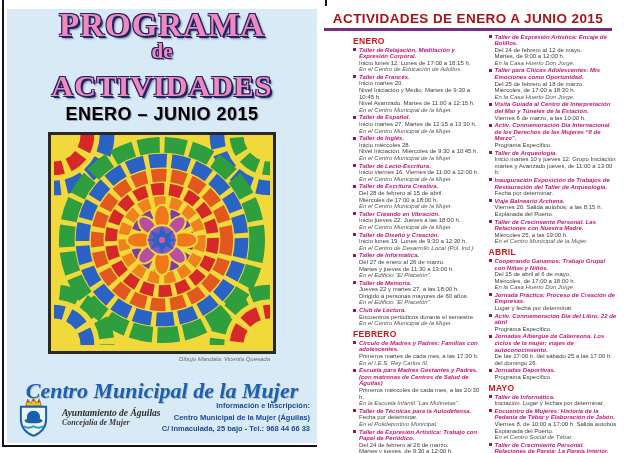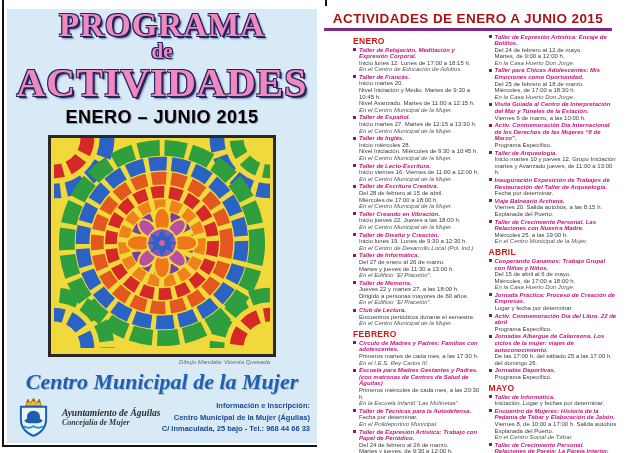--- a/index.html
+++ b/index.html
@@ -10,27 +10,27 @@
   .fold-bottom{left:2px;top:445px;width:316px;height:2px;}
   .fold-center{left:325px;top:0;width:2px;height:453px;}
 
   
   .poster{position:absolute;left:7px;top:9px;width:310px;height:434px;background:#d7eaf6;text-align:center;}
   .t1,.t3{font-family:"Liberation Serif",serif;font-weight:bold;color:#f089bd;letter-spacing:1px;
         text-shadow:-1px -1px 0 #232363,1px -1px 0 #232363,-1px 1px 0 #232363,1px 1px 0 #232363,2px 2px 0 #232363,3px 3px 2px rgba(20,20,60,.45);}
   .t1{font-size:33px;line-height:1.0;}
   .t2{font-family:"Liberation Serif",serif;font-weight:bold;color:#f089bd;font-size:21px;line-height:.95;
         text-shadow:-1px -1px 0 #232363,1px -1px 0 #232363,-1px 1px 0 #232363,1px 1px 0 #232363,2px 2px 1px rgba(20,20,60,.45);}
-  .t3{font-size:40px;line-height:1.05;}
+  .t3{font-size:30px;line-height:1.05;margin-top:8px;}
   .sub{font-size:18px;font-weight:bold;color:#000000;letter-spacing:.5px;margin-top:3px;
         text-shadow:1px 1px 0 rgba(60,5,60,.35);}
   .mandala-wrap{width:222px;height:216px;margin:7px auto 0;border:3px solid #282828;background:#f2d93b;}
   .caption{width:228px;margin:2px auto 0;text-align:right;font-size:6px;font-style:italic;color:#6a6a6a;padding-right:6px;box-sizing:border-box;}
   .center-name{font-family:"Liberation Serif",serif;font-weight:bold;font-style:italic;font-size:22px;color:#1d5fb0;
-        margin-top:4px;text-shadow:1px 1px 0 rgba(0,0,0,.18);}
+        margin-top:16px;text-shadow:1px 1px 0 rgba(0,0,0,.18);}
   .pfoot{position:absolute;left:10px;right:7px;bottom:5px;display:flex;justify-content:space-between;align-items:center;}
   .org{display:flex;align-items:center;gap:12px;text-align:left;}
   .org-name{font-family:"Liberation Serif",serif;font-weight:bold;font-style:italic;font-size:9.5px;color:#2e2e2e;}
   .org-dept{font-family:"Liberation Serif",serif;font-style:italic;font-weight:bold;font-size:8px;color:#3a3a3a;}
   .info{text-align:right;font-weight:bold;font-size:7.5px;color:#1b4a8f;line-height:1.55;}
 
   
   .panel{position:absolute;left:317px;top:6px;width:302px;height:447px;background:#ffffff;}
   .hd{font-size:13.5px;font-weight:bold;color:#a91316;text-align:center;letter-spacing:.4px;padding-top:5px;}
   .hd-rule{height:2.5px;background:#7b2a86;margin:2px 7px 0 7px;}

